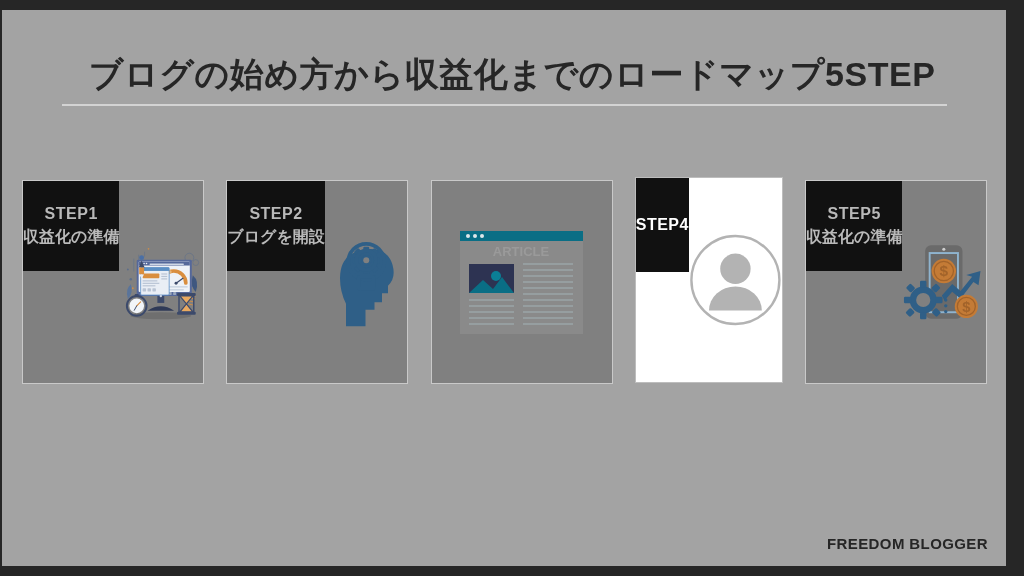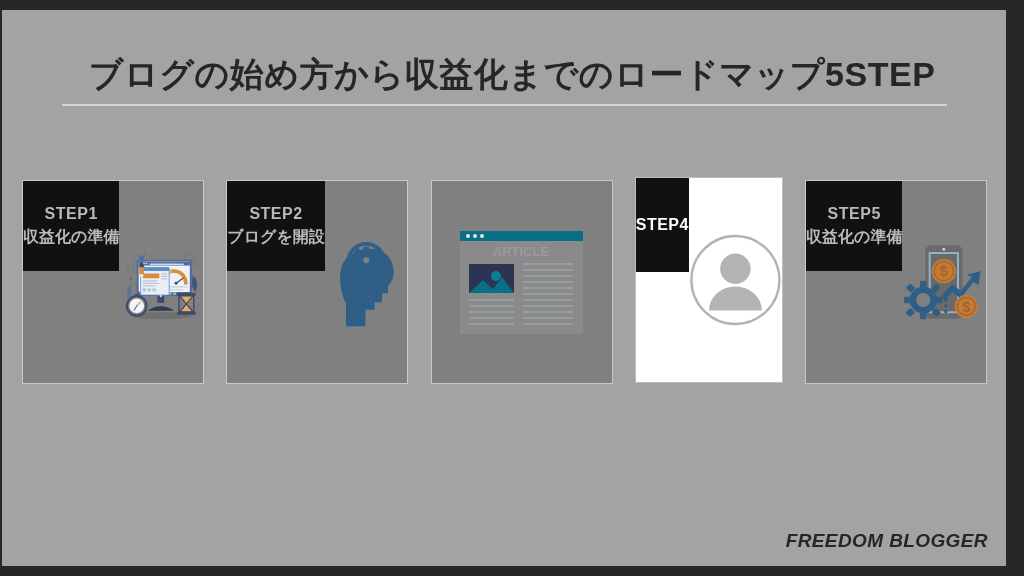--- a/index.html
+++ b/index.html
@@ -99,25 +99,24 @@
     justify-content:center;
   }
   .card.highlight .card-body { height:204px; background:#fff; }
 
   .art { display:block; }
 
   
   #footer-brand {
     position:absolute;
     right:18px; bottom:14px;
-    font-size:19px;
+    font-size:15px;
     font-weight:bold;
     color:#262626;
     letter-spacing:0.4px;
-    font-style:italic;
   }
 </style>
 </head>
 <body>
 
 <div id="slide">
 
   <div id="title-block">
     <div id="page-title">ブログの始め方から収益化までのロードマップ5STEP</div>
   </div>

